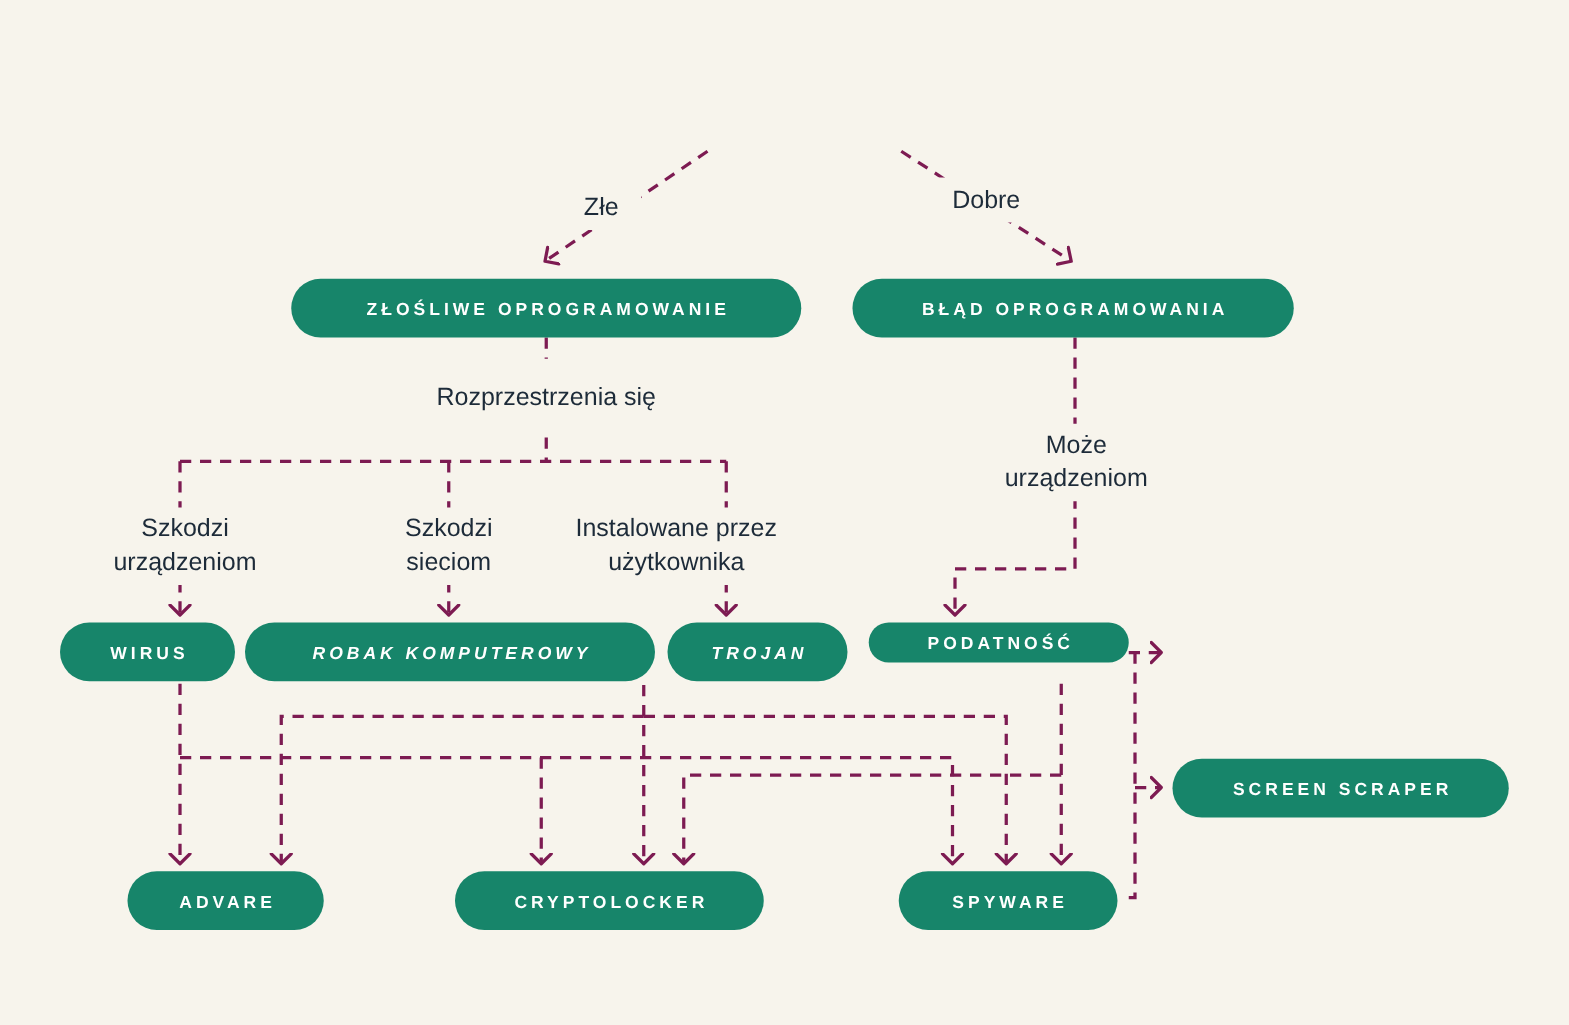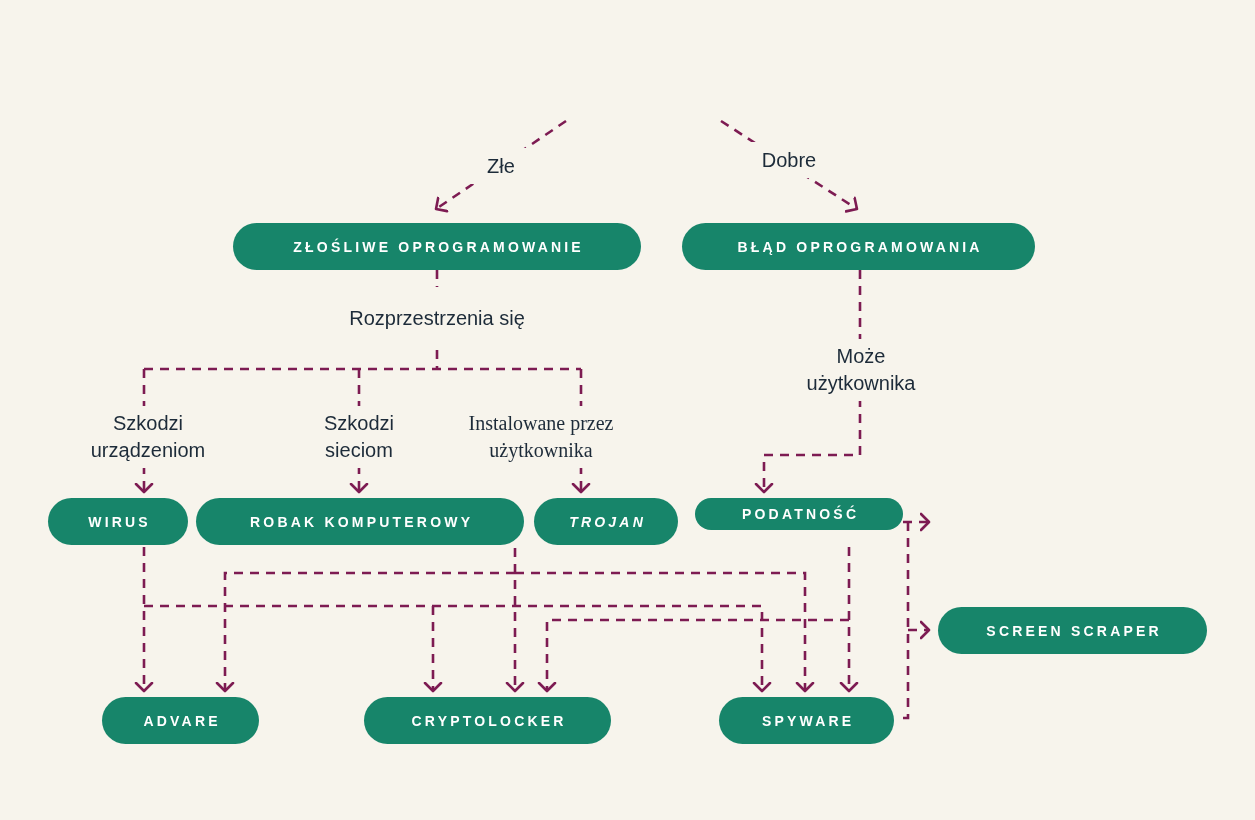--- a/index.html
+++ b/index.html
@@ -87,34 +87,34 @@
 
     <path class="edge" d="M144,547 L144,691" marker-end="url(#arw)"></path>
     <path class="edge" d="M144,606 L762,606 L762,691" marker-end="url(#arw)"></path>
     <path class="edge" d="M433,606 L433,691" marker-end="url(#arw)"></path>
 
     <path class="edge" d="M515,548 L515,691" marker-end="url(#arw)"></path>
     <path class="edge" d="M515,573 L225,573 L225,691" marker-end="url(#arw)"></path>
     <path class="edge" d="M515,573 L805,573 L805,691" marker-end="url(#arw)"></path>
   </svg>
 
-  <div class="edge-label" style="left:469px;top:148px;width:64px;height:36px;">Złe</div>
+  <div class="edge-label" style="left:449px;top:148px;width:64px;height:36px;">Złe</div>
   <div class="edge-label" style="left:747px;top:142px;width:84px;height:36px;">Dobre</div>
   <div class="edge-label" style="left:332px;top:287px;width:210px;height:62px;">Rozprzestrzenia się</div>
   <div class="edge-label" style="left:78px;top:406px;width:140px;height:62px;">Szkodzi urządzeniom</div>
   <div class="edge-label" style="left:309px;top:406px;width:100px;height:62px;">Szkodzi sieciom</div>
-  <div class="edge-label" style="left:428px;top:406px;width:226px;height:62px;font-family:Liberation Serif, serif;">Instalowane przez użytkownika</div>
-  <div class="edge-label" style="left:785px;top:339px;width:152px;height:62px;">Może użytkownika</div>
+  <div class="edge-label" style="left:428px;top:406px;width:226px;height:62px;">Instalowane przez użytkownika</div>
+  <div class="edge-label" style="left:785px;top:339px;width:152px;height:62px;">Może urządzeniom</div>
 
 
   <div class="node" style="left:233px;top:223px;width:408px;height:47px;">ZŁOŚLIWE OPROGRAMOWANIE</div>
   <div class="node" style="left:682px;top:223px;width:353px;height:47px;">BŁĄD OPROGRAMOWANIA</div>
 
   <div class="node" style="left:48px;top:498px;width:140px;height:47px;">WIRUS</div>
-  <div class="node" style="left:196px;top:498px;width:328px;height:47px;">ROBAK KOMPUTEROWY</div>
+  <div class="node" style="left:196px;top:498px;width:328px;height:47px;font-style:italic;">ROBAK KOMPUTEROWY</div>
   <div class="node" style="left:534px;top:498px;width:144px;height:47px;font-style:italic;">TROJAN</div>
   <div class="node" style="left:695px;top:498px;width:208px;height:32px;">PODATNOŚĆ</div>
 
   <div class="node" style="left:938px;top:607px;width:269px;height:47px;">SCREEN SCRAPER</div>
 
   <div class="node" style="left:102px;top:697px;width:157px;height:47px;">ADVARE</div>
   <div class="node" style="left:364px;top:697px;width:247px;height:47px;">CRYPTOLOCKER</div>
   <div class="node" style="left:719px;top:697px;width:175px;height:47px;">SPYWARE</div>
 
 </div>

